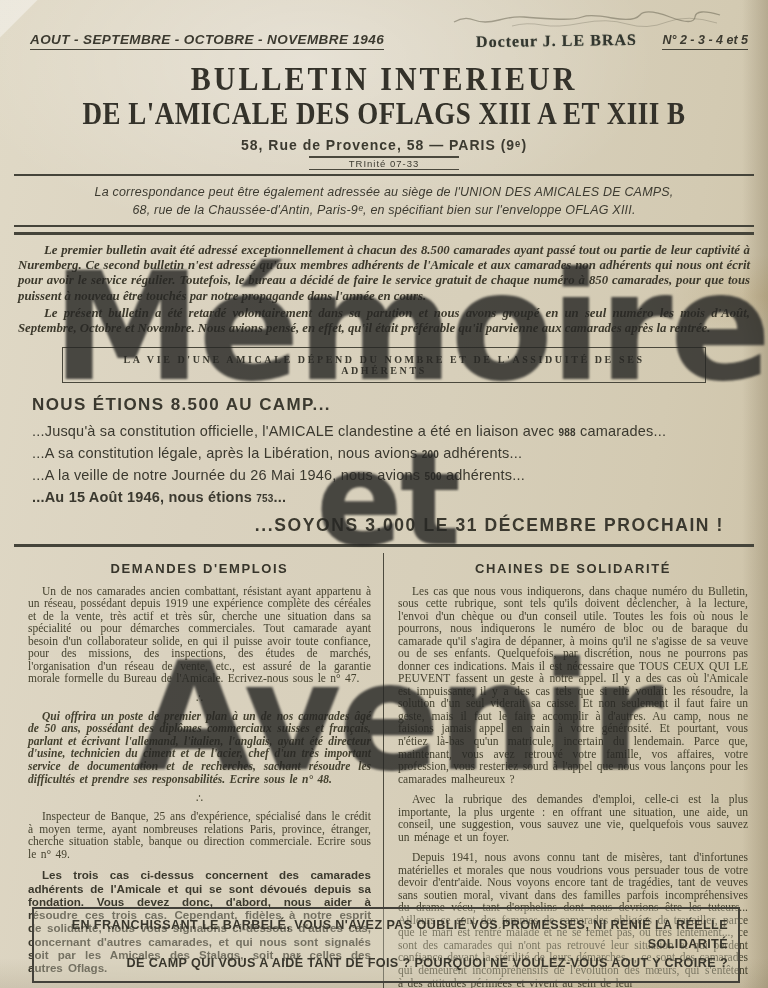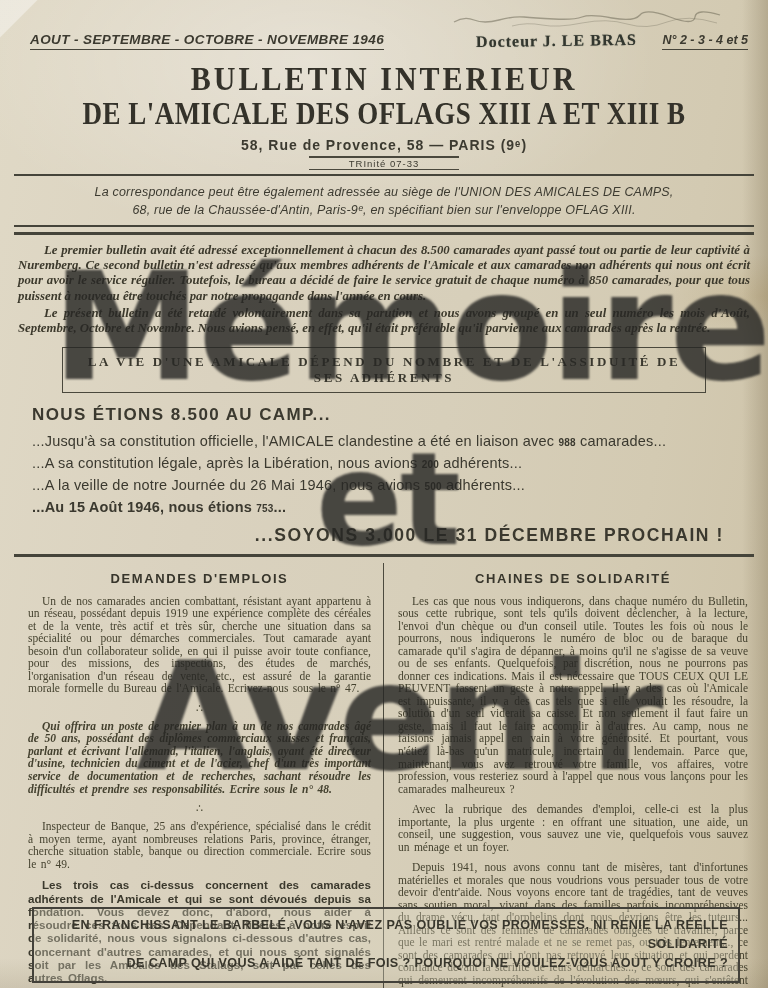--- a/index.html
+++ b/index.html
@@ -68,21 +68,21 @@
   
   .intro{margin:8px 6px 0;}
   .intro p{
     margin:0 0 2px;font-style:italic;font-weight:bold;font-size:12.8px;line-height:1.2;
     text-align:justify;text-indent:26px;color:#3c392c;
   }
 
   
   .banner-box{
     margin:10px 50px 0;border:1.5px solid #4a483c;padding:6px 20px;text-align:center;
-    font-weight:bold;font-size:13px;letter-spacing:2.6px;color:#3a382e;
+    font-weight:bold;font-size:10px;letter-spacing:2.6px;color:#3a382e;
   }
 
   
   .membership{margin:12px 8px 0 20px;font-family:"Liberation Sans","DejaVu Sans",sans-serif;color:#3b392f;}
   .m-head{font-weight:bold;font-size:17px;letter-spacing:1.4px;margin-bottom:6px;}
   .m-line{font-size:14.5px;line-height:21px;letter-spacing:.2px;}
   .m-line b{font-size:10px;}
   .m-line.bold{font-weight:bold;}
   .m-cta{margin:6px 24px 8px 0;text-align:right;font-weight:bold;font-size:17.5px;letter-spacing:1.6px;}
 

